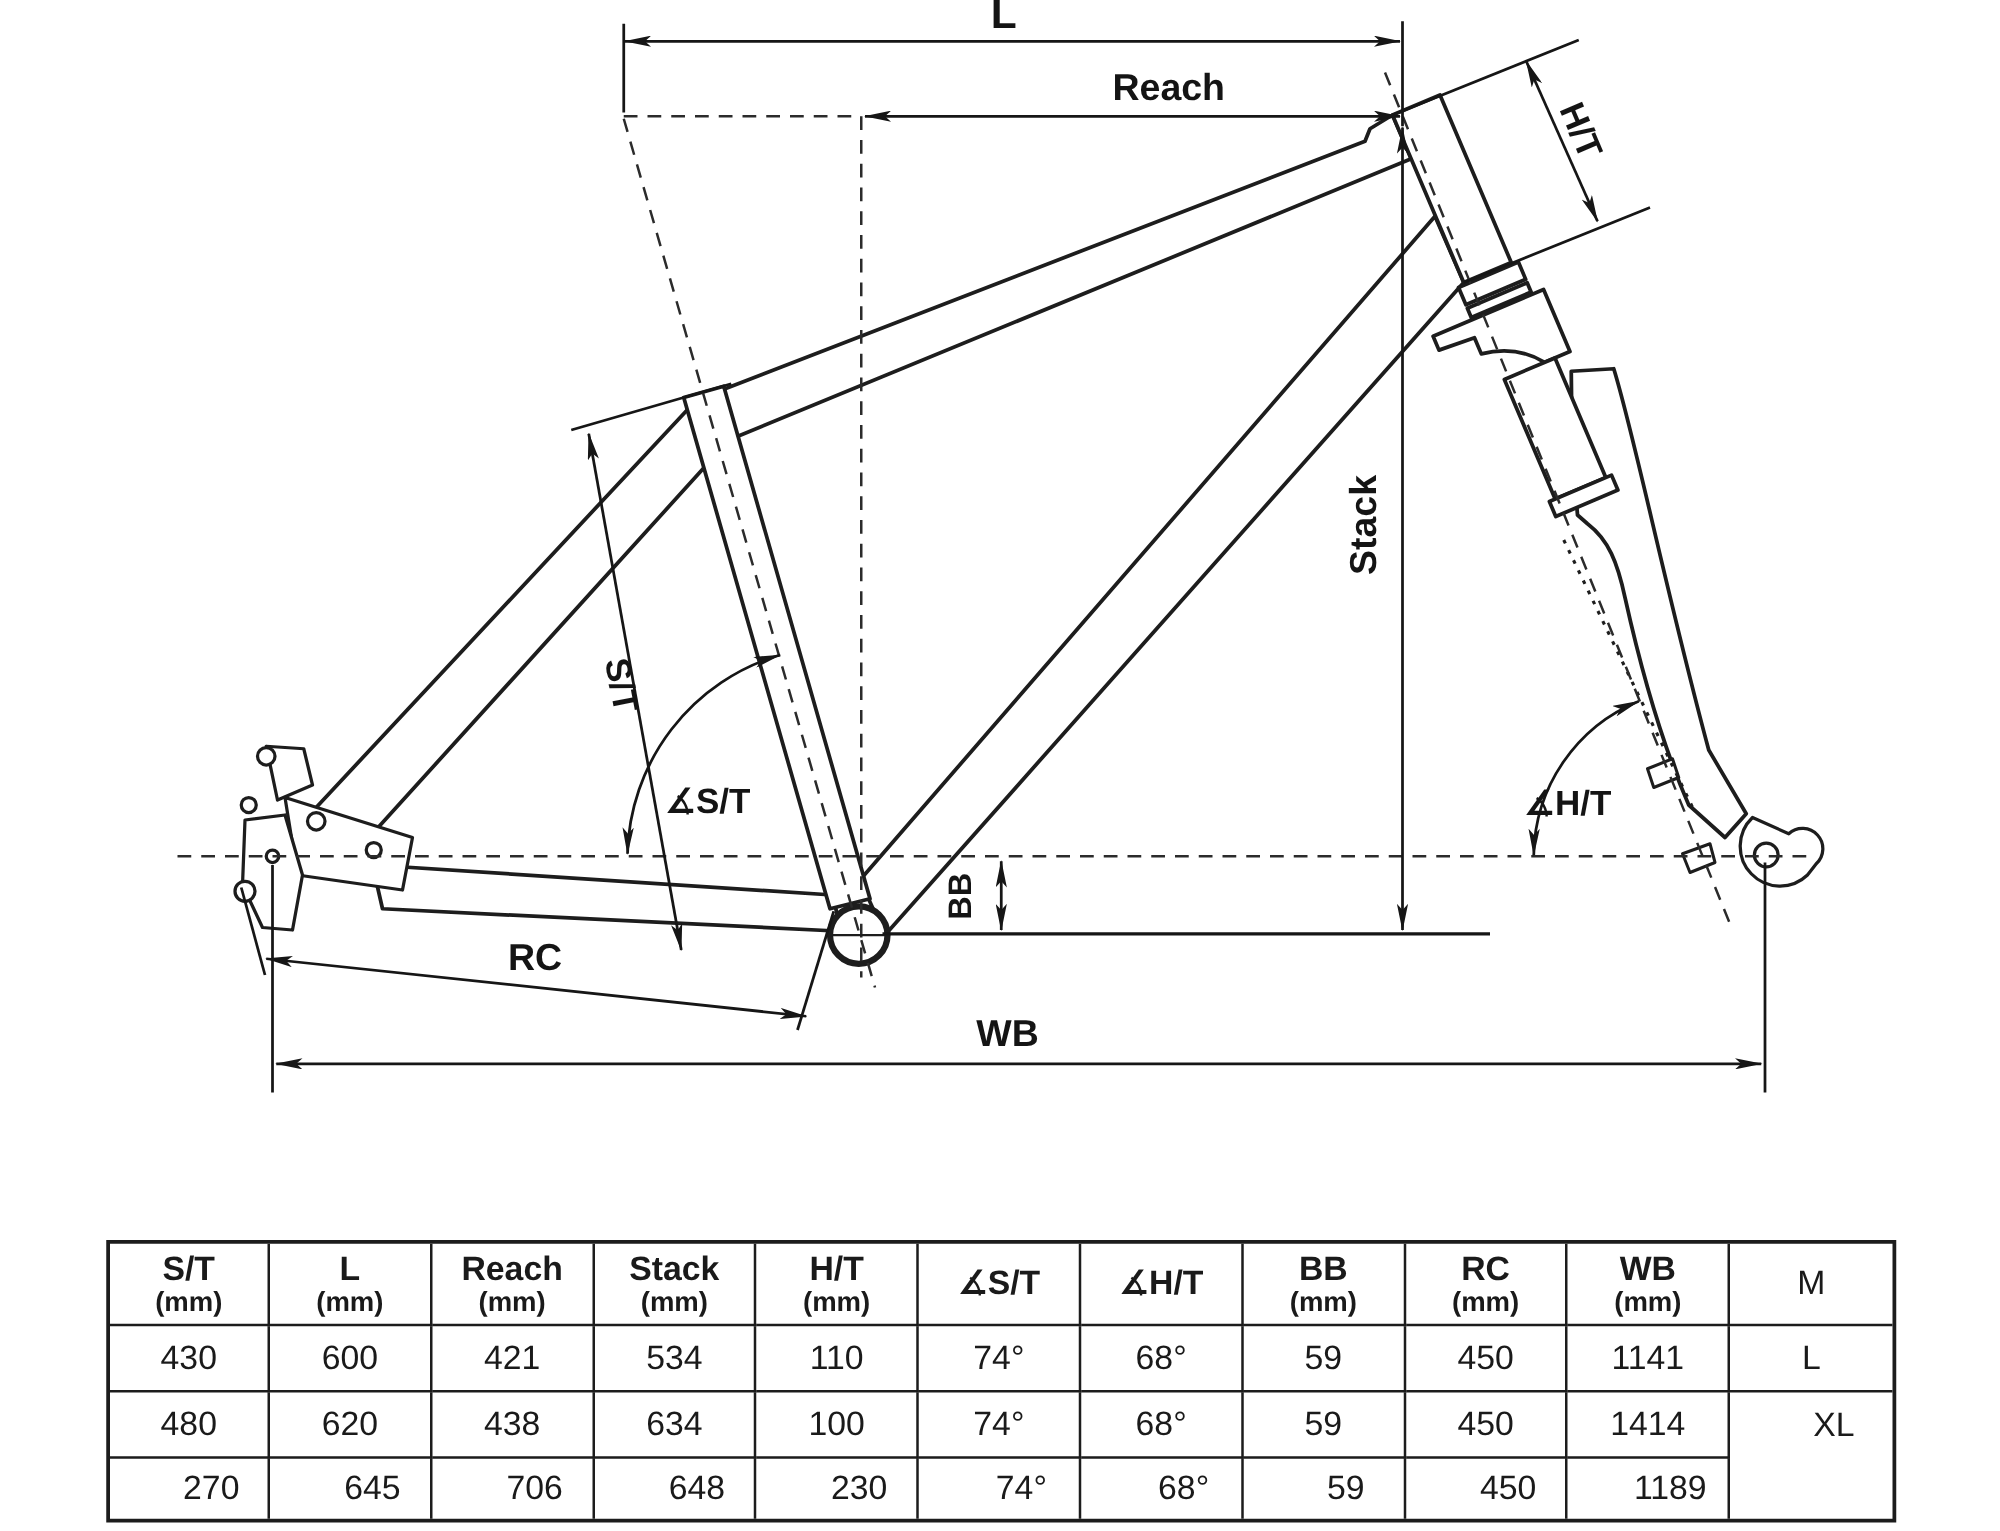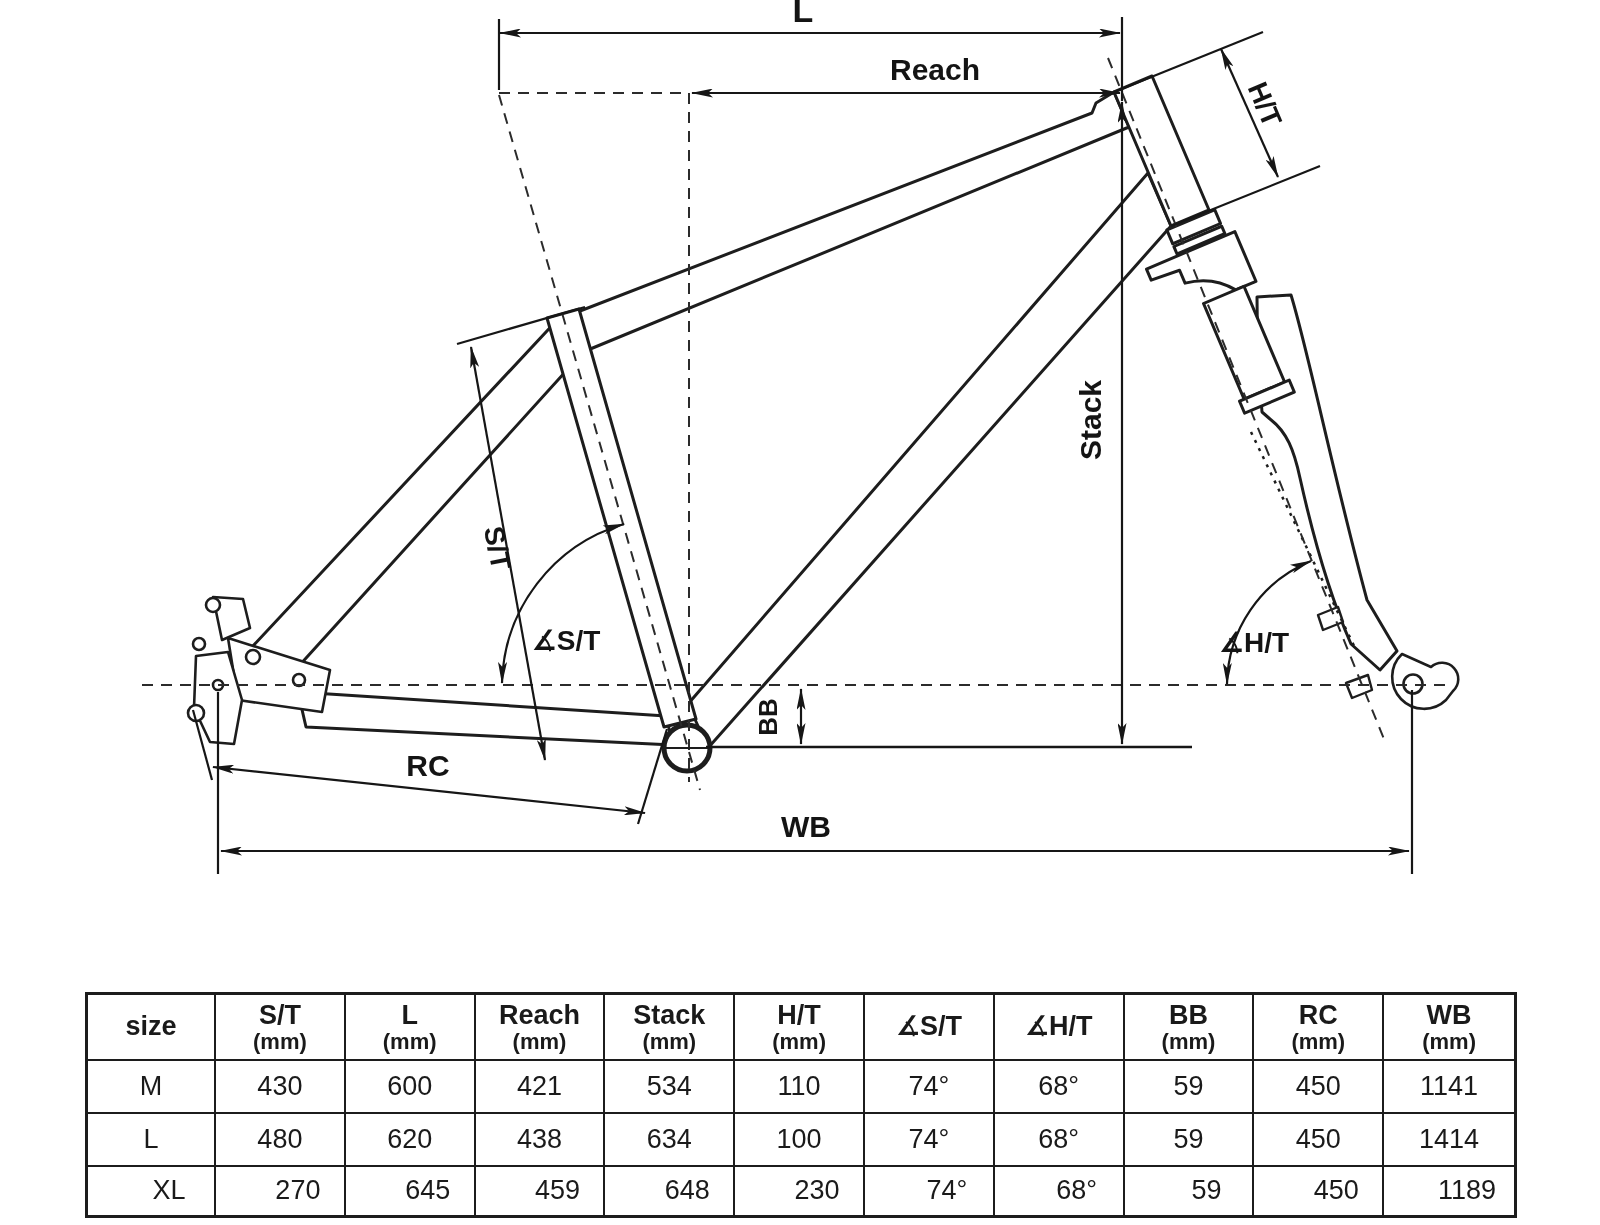--- a/index.html
+++ b/index.html
@@ -133,24 +133,20 @@
   <text x="566" y="650" font-size="28" text-anchor="middle">∡S/T</text>
   <text x="1254" y="652" font-size="28" text-anchor="middle">∡H/T</text>
   <text x="777" y="717" font-size="26" text-anchor="middle" transform="rotate(-90 777 717)">BB</text>
   <text x="428" y="776" font-size="30" text-anchor="middle">RC</text>
   <text x="806" y="837" font-size="30" text-anchor="middle">WB</text>
 </svg>
 
 <div class="geo-table">
 
   <div class="head">
-    <span class="hname">size</span>
-
-  </div>
-  <div class="head">
     <span class="hname">S/T</span>
     <span class="hunit">(mm)</span>
   </div>
   <div class="head">
     <span class="hname">L</span>
     <span class="hunit">(mm)</span>
   </div>
   <div class="head">
     <span class="hname">Reach</span>
     <span class="hunit">(mm)</span>
@@ -204,21 +200,21 @@
   <div>100</div>
   <div>74°</div>
   <div>68°</div>
   <div>59</div>
   <div>450</div>
   <div>1414</div>
 
   <div>XL</div>
   <div>270</div>
   <div>645</div>
-  <div>459</div>
+  <div>706</div>
   <div>648</div>
   <div>230</div>
   <div>74°</div>
   <div>68°</div>
   <div>59</div>
   <div>450</div>
   <div>1189</div>
 </div>
 
 </body></html>

